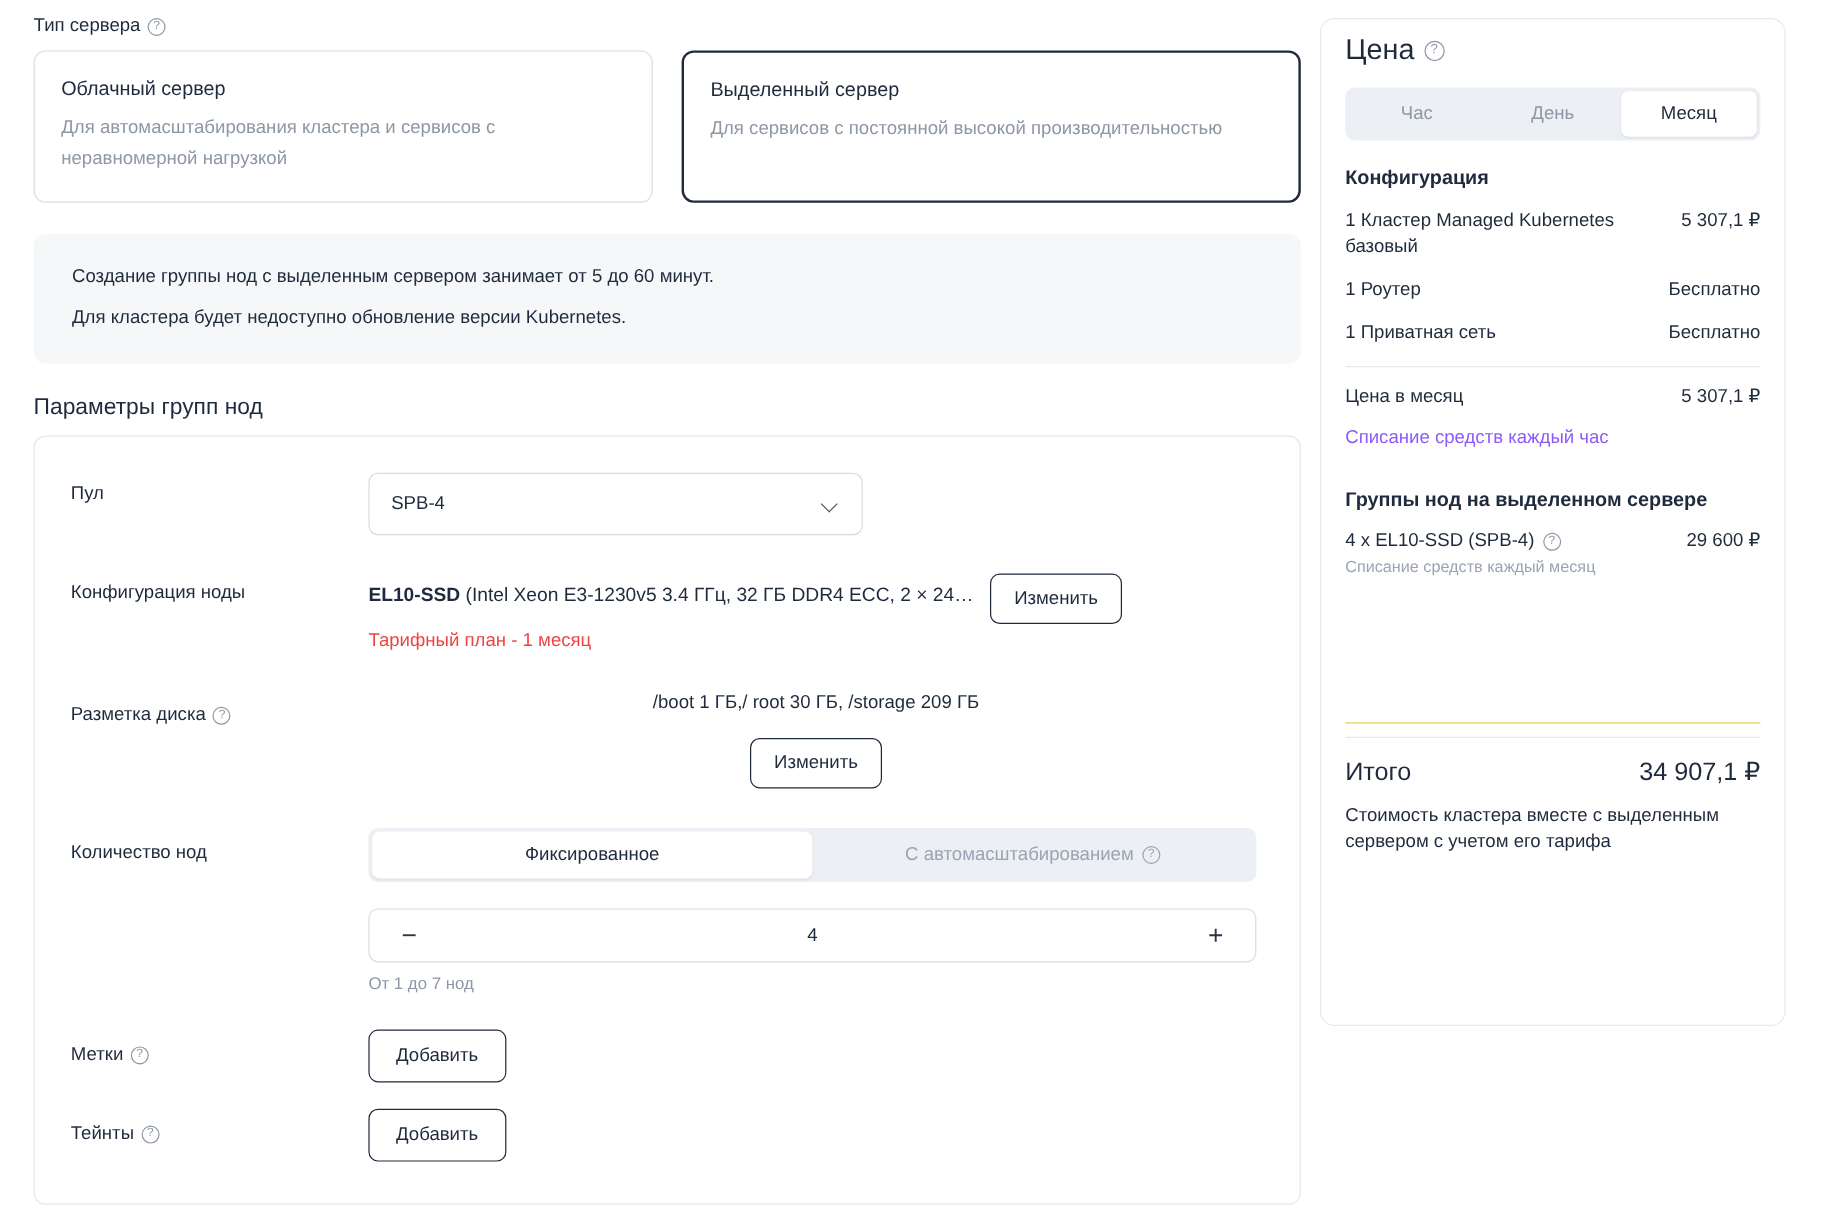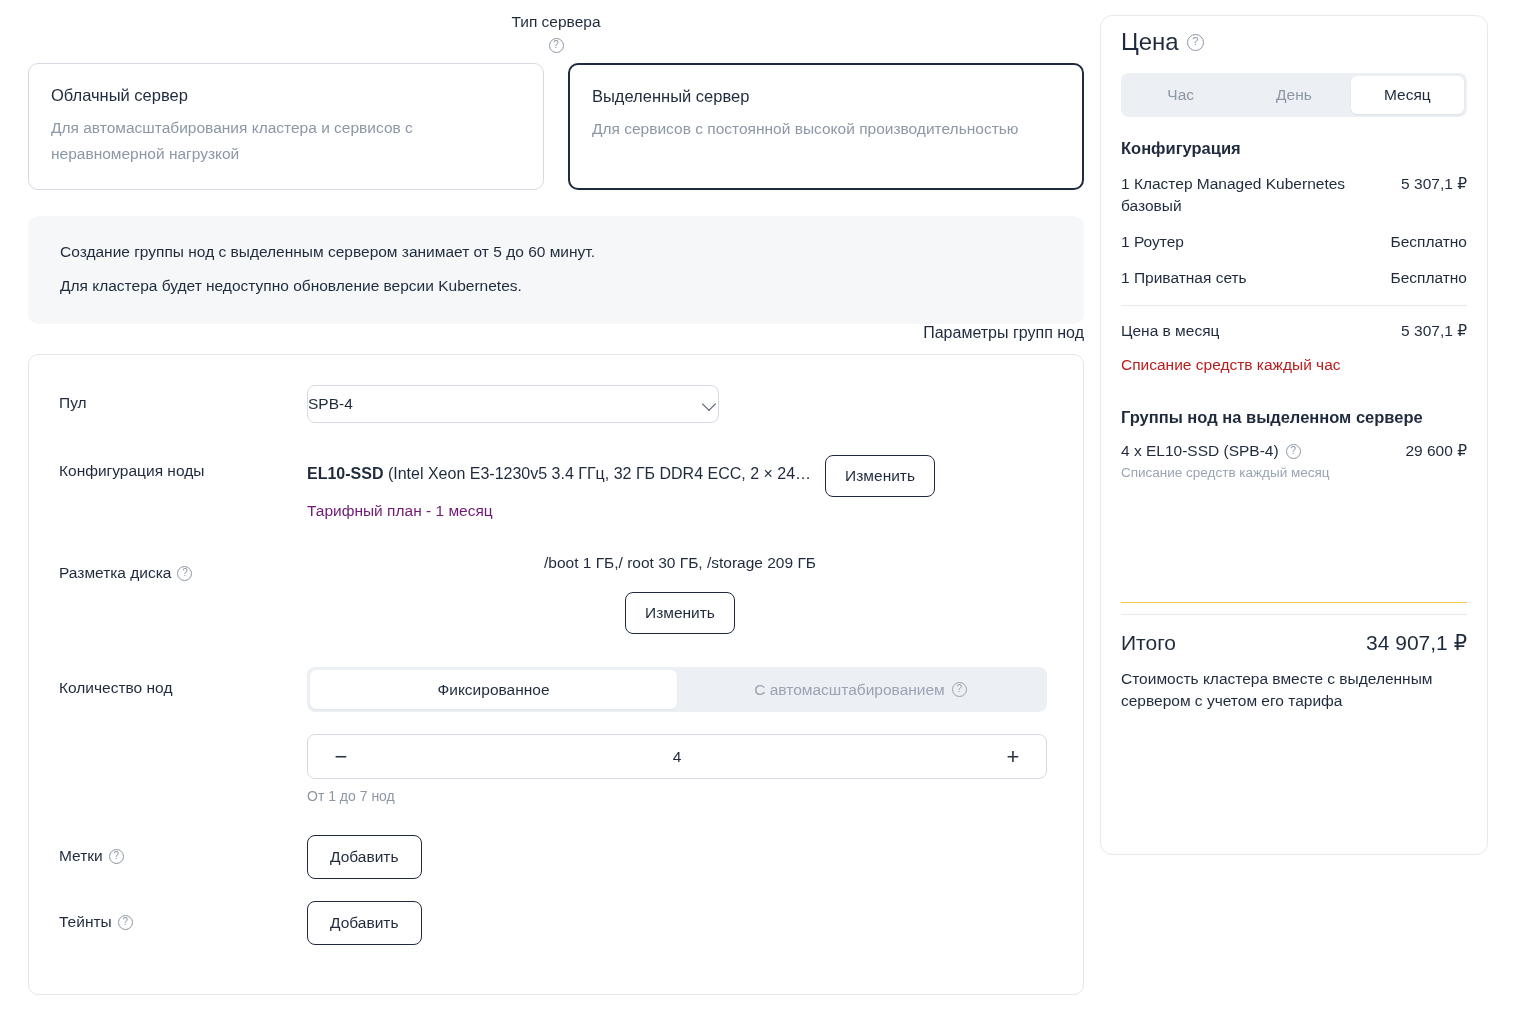--- a/index.html
+++ b/index.html
@@ -26,21 +26,20 @@
   }
 
   .section-label {
     font-size: 15.5px;
     color: #1f2b3d;
     line-height: 20px;
     display: flex;
     align-items: center;
     gap: 6px;
     margin: 12px 0 10px 0;
-    flex-direction: column;
   }
 
   .help-icon {
     display: inline-flex;
     align-items: center;
     justify-content: center;
     width: 15px; height: 15px;
     flex: 0 0 15px;
     border-radius: 50%;
     border: 1.2px solid #8d97a5;
@@ -95,23 +94,23 @@
   }
   .info-banner p {
     margin: 0 0 14px 0;
     font-size: 15.5px;
     line-height: 20px;
     color: #1f2b3d;
   }
   .info-banner p:last-child { margin-bottom: 0; }
 
   .params-title {
-    font-size: 16px;
-    color: #1f2b3d;
-    text-align: right;
+    margin-top: 26px;
+    font-size: 19px;
+    color: #1f2b3d;
   }
 
   
   .form-card {
     margin-top: 12px;
     width: 1056px;
     height: 641px;
     border: 1px solid #e2e6eb;
     border-radius: 10px;
     background: #ffffff;
@@ -132,27 +131,27 @@
     padding-top: 9px;
     display: flex;
     align-items: center;
     gap: 6px;
   }
   .form-row .ctl { flex: 1 1 auto; }
 
   
   .select {
     width: 412px;
-    height: 38px;
+    height: 52px;
     border: 1px solid #d6dbe3;
     border-radius: 8px;
     display: flex;
     align-items: center;
     justify-content: space-between;
-    padding: 0 0;
+    padding: 0 18px;
     font-size: 15.5px;
     color: #1f2b3d;
     background: #fff;
     cursor: pointer;
   }
   .chev {
     width: 16px; height: 16px;
     display: inline-block;
     position: relative;
   }
@@ -177,21 +176,21 @@
     line-height: 38px;
     color: #1f2b3d;
     white-space: nowrap;
     overflow: hidden;
     max-width: 606px;
     text-overflow: ellipsis;
   }
   .cfg-text b { font-weight: 700; }
   .cfg-sub {
     font-size: 15.5px;
-    color: #701a75;
+    color: #ef4444;
     margin-top: 4px;
     line-height: 20px;
   }
 
   .btn-outline {
     border: 1.6px solid #1f2b3d;
     border-radius: 8px;
     background: #ffffff;
     color: #1f2b3d;
     font-size: 15.5px;
@@ -355,21 +354,21 @@
     background: #e6e9ee;
     margin: 16px 0 0 0;
   }
   .pp-divider.accent {
     background: #f2c94c;
     margin-top: 0;
   }
 
   .pp-note {
     font-size: 15.5px;
-    color: #b91c1c;
+    color: #8b5cf6;
     line-height: 22px;
     margin-top: 12px;
   }
   .pp-subnote {
     font-size: 13.5px;
     color: #9aa4b2;
     line-height: 18px;
     margin-top: 2px;
   }
 

